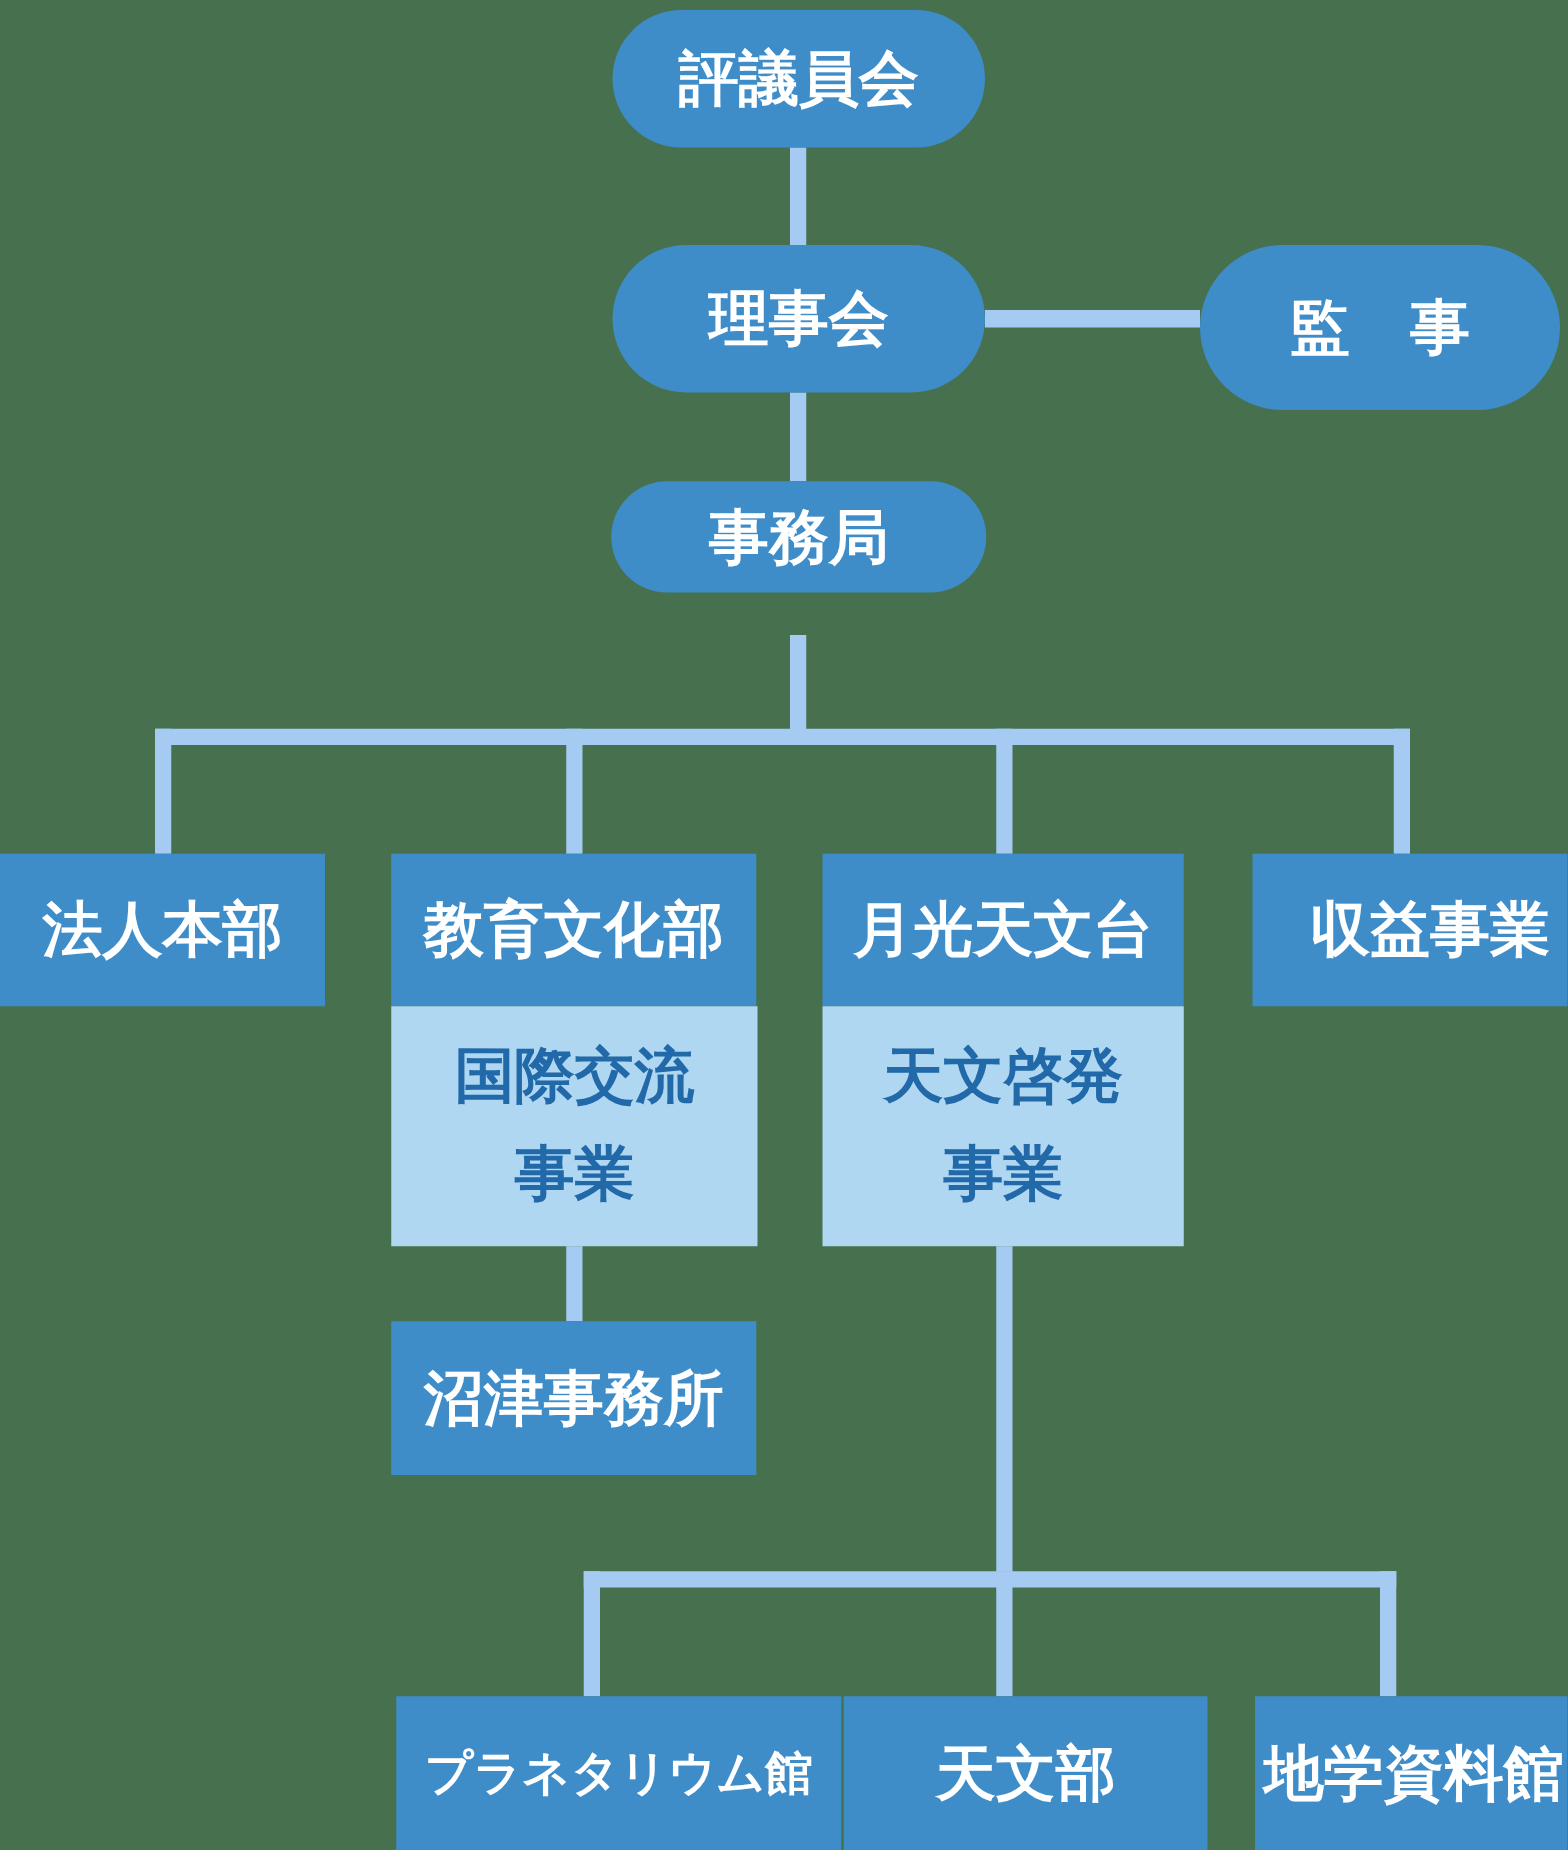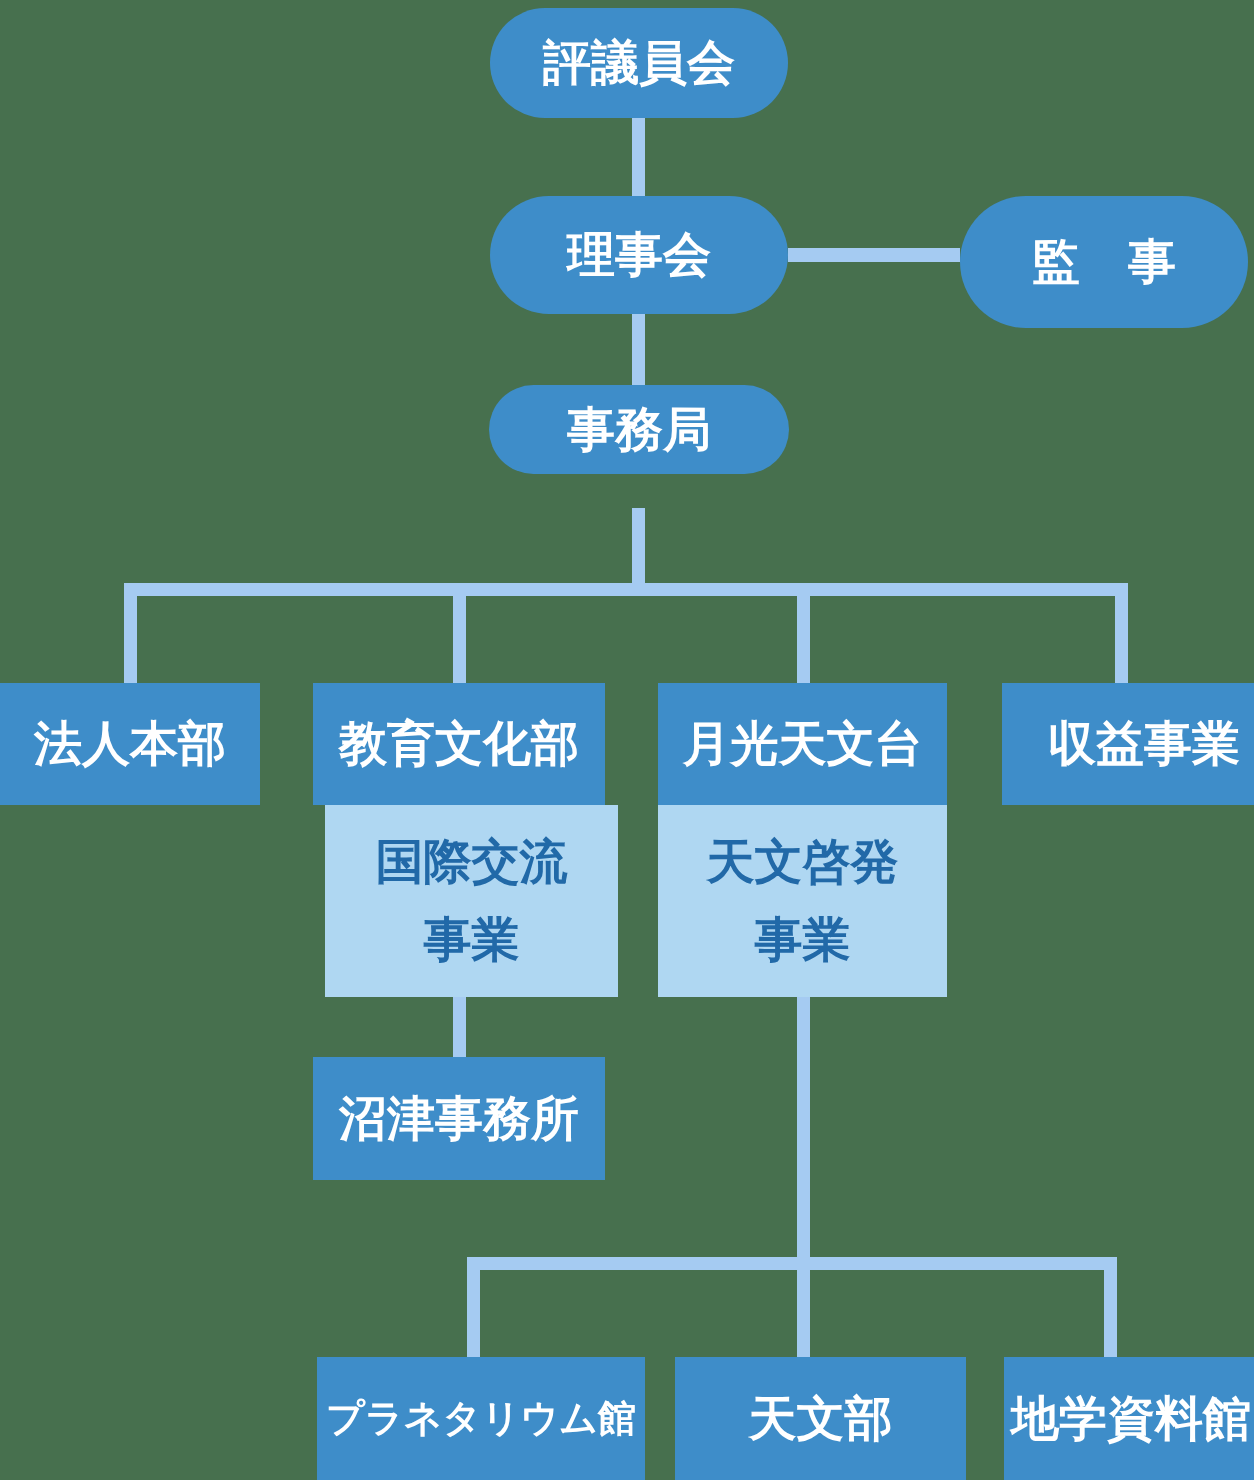--- a/index.html
+++ b/index.html
@@ -43,24 +43,24 @@
 
   
   #n-council      { left: 490px;  top: 8px;    width: 298px;  height: 110px; }
   #n-board        { left: 490px;  top: 196px;  width: 298px;  height: 118px; }
   #n-auditor      { left: 960px;  top: 196px;  width: 288px;  height: 132px; }
   #n-secretariat  { left: 489px;  top: 385px;  width: 300px;  height: 89px; }
   #n-corporate    { left: 0px;    top: 683px;  width: 260px;  height: 122px; }
   #n-education    { left: 313px;  top: 683px;  width: 292px;  height: 122px; }
   #n-gekko        { left: 658px;  top: 683px;  width: 289px;  height: 122px; }
   #n-profit       { left: 1002px; top: 683px;  width: 284px;  height: 122px; }
-  #n-intl         { left: 313px;  top: 805px;  width: 293px;  height: 192px; margin-left: 12px; }
+  #n-intl         { left: 313px;  top: 805px;  width: 293px;  height: 192px; }
   #n-outreach     { left: 658px;  top: 805px;  width: 289px;  height: 192px; }
   #n-numazu       { left: 313px;  top: 1057px; width: 292px;  height: 123px; }
-  #n-planetarium  { left: 317px;  top: 1357px; width: 328px;  height: 123px; font-size: 38px; }
+  #n-planetarium  { left: 317px;  top: 1357px; width: 356px;  height: 123px; font-size: 38px; }
   #n-astrodept    { left: 675px;  top: 1357px; width: 291px;  height: 123px; }
   #n-geoscience   { left: 1004px;  top: 1357px; width: 254px;  height: 123px; }
 
   
   #c-council-board      { left: 632px;  top: 118px;  width: 13px;   height: 78px; }
   #c-board-auditor      { left: 788px;  top: 248px;  width: 172px;  height: 14px; }
   #c-board-secretariat  { left: 632px;  top: 314px;  width: 13px;   height: 71px; }
   #c-secretariat-stem   { left: 632px;  top: 508px;  width: 13px;   height: 77px; }
   #c-top-bar            { left: 124px;  top: 583px;  width: 1004px; height: 13px; }
   #c-drop-corporate     { left: 124px;  top: 583px;  width: 13px;   height: 100px; }

